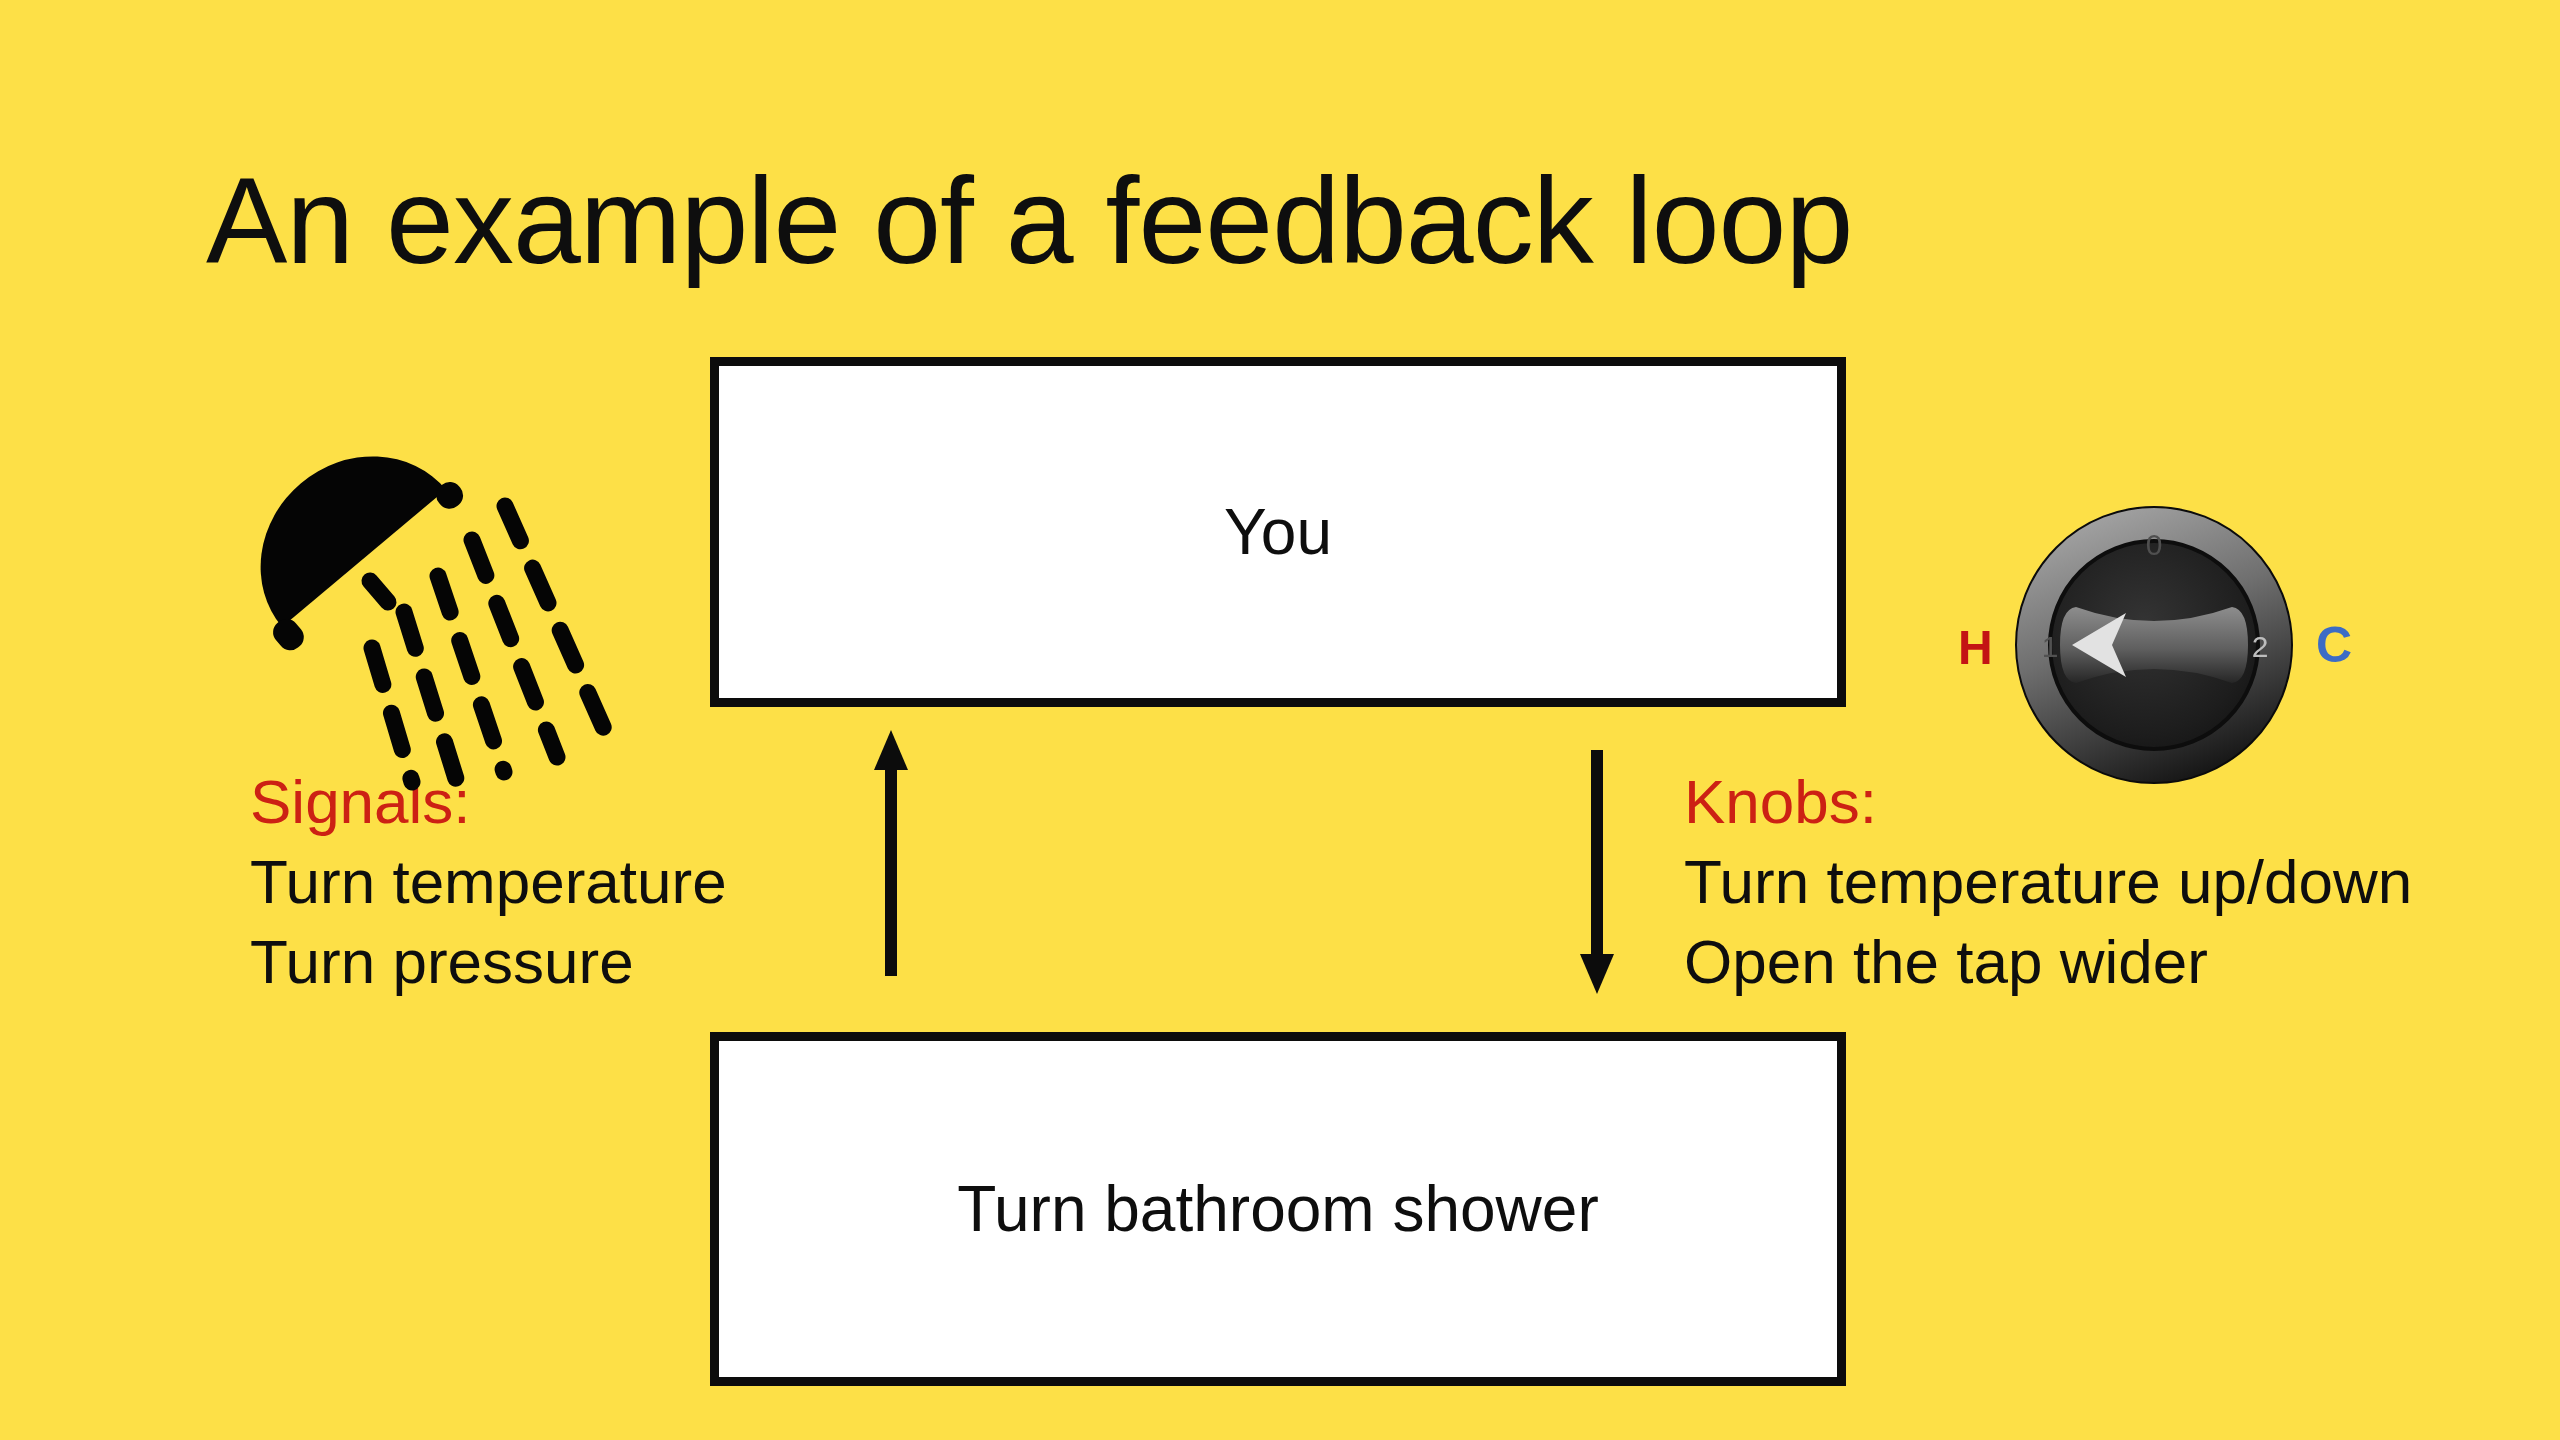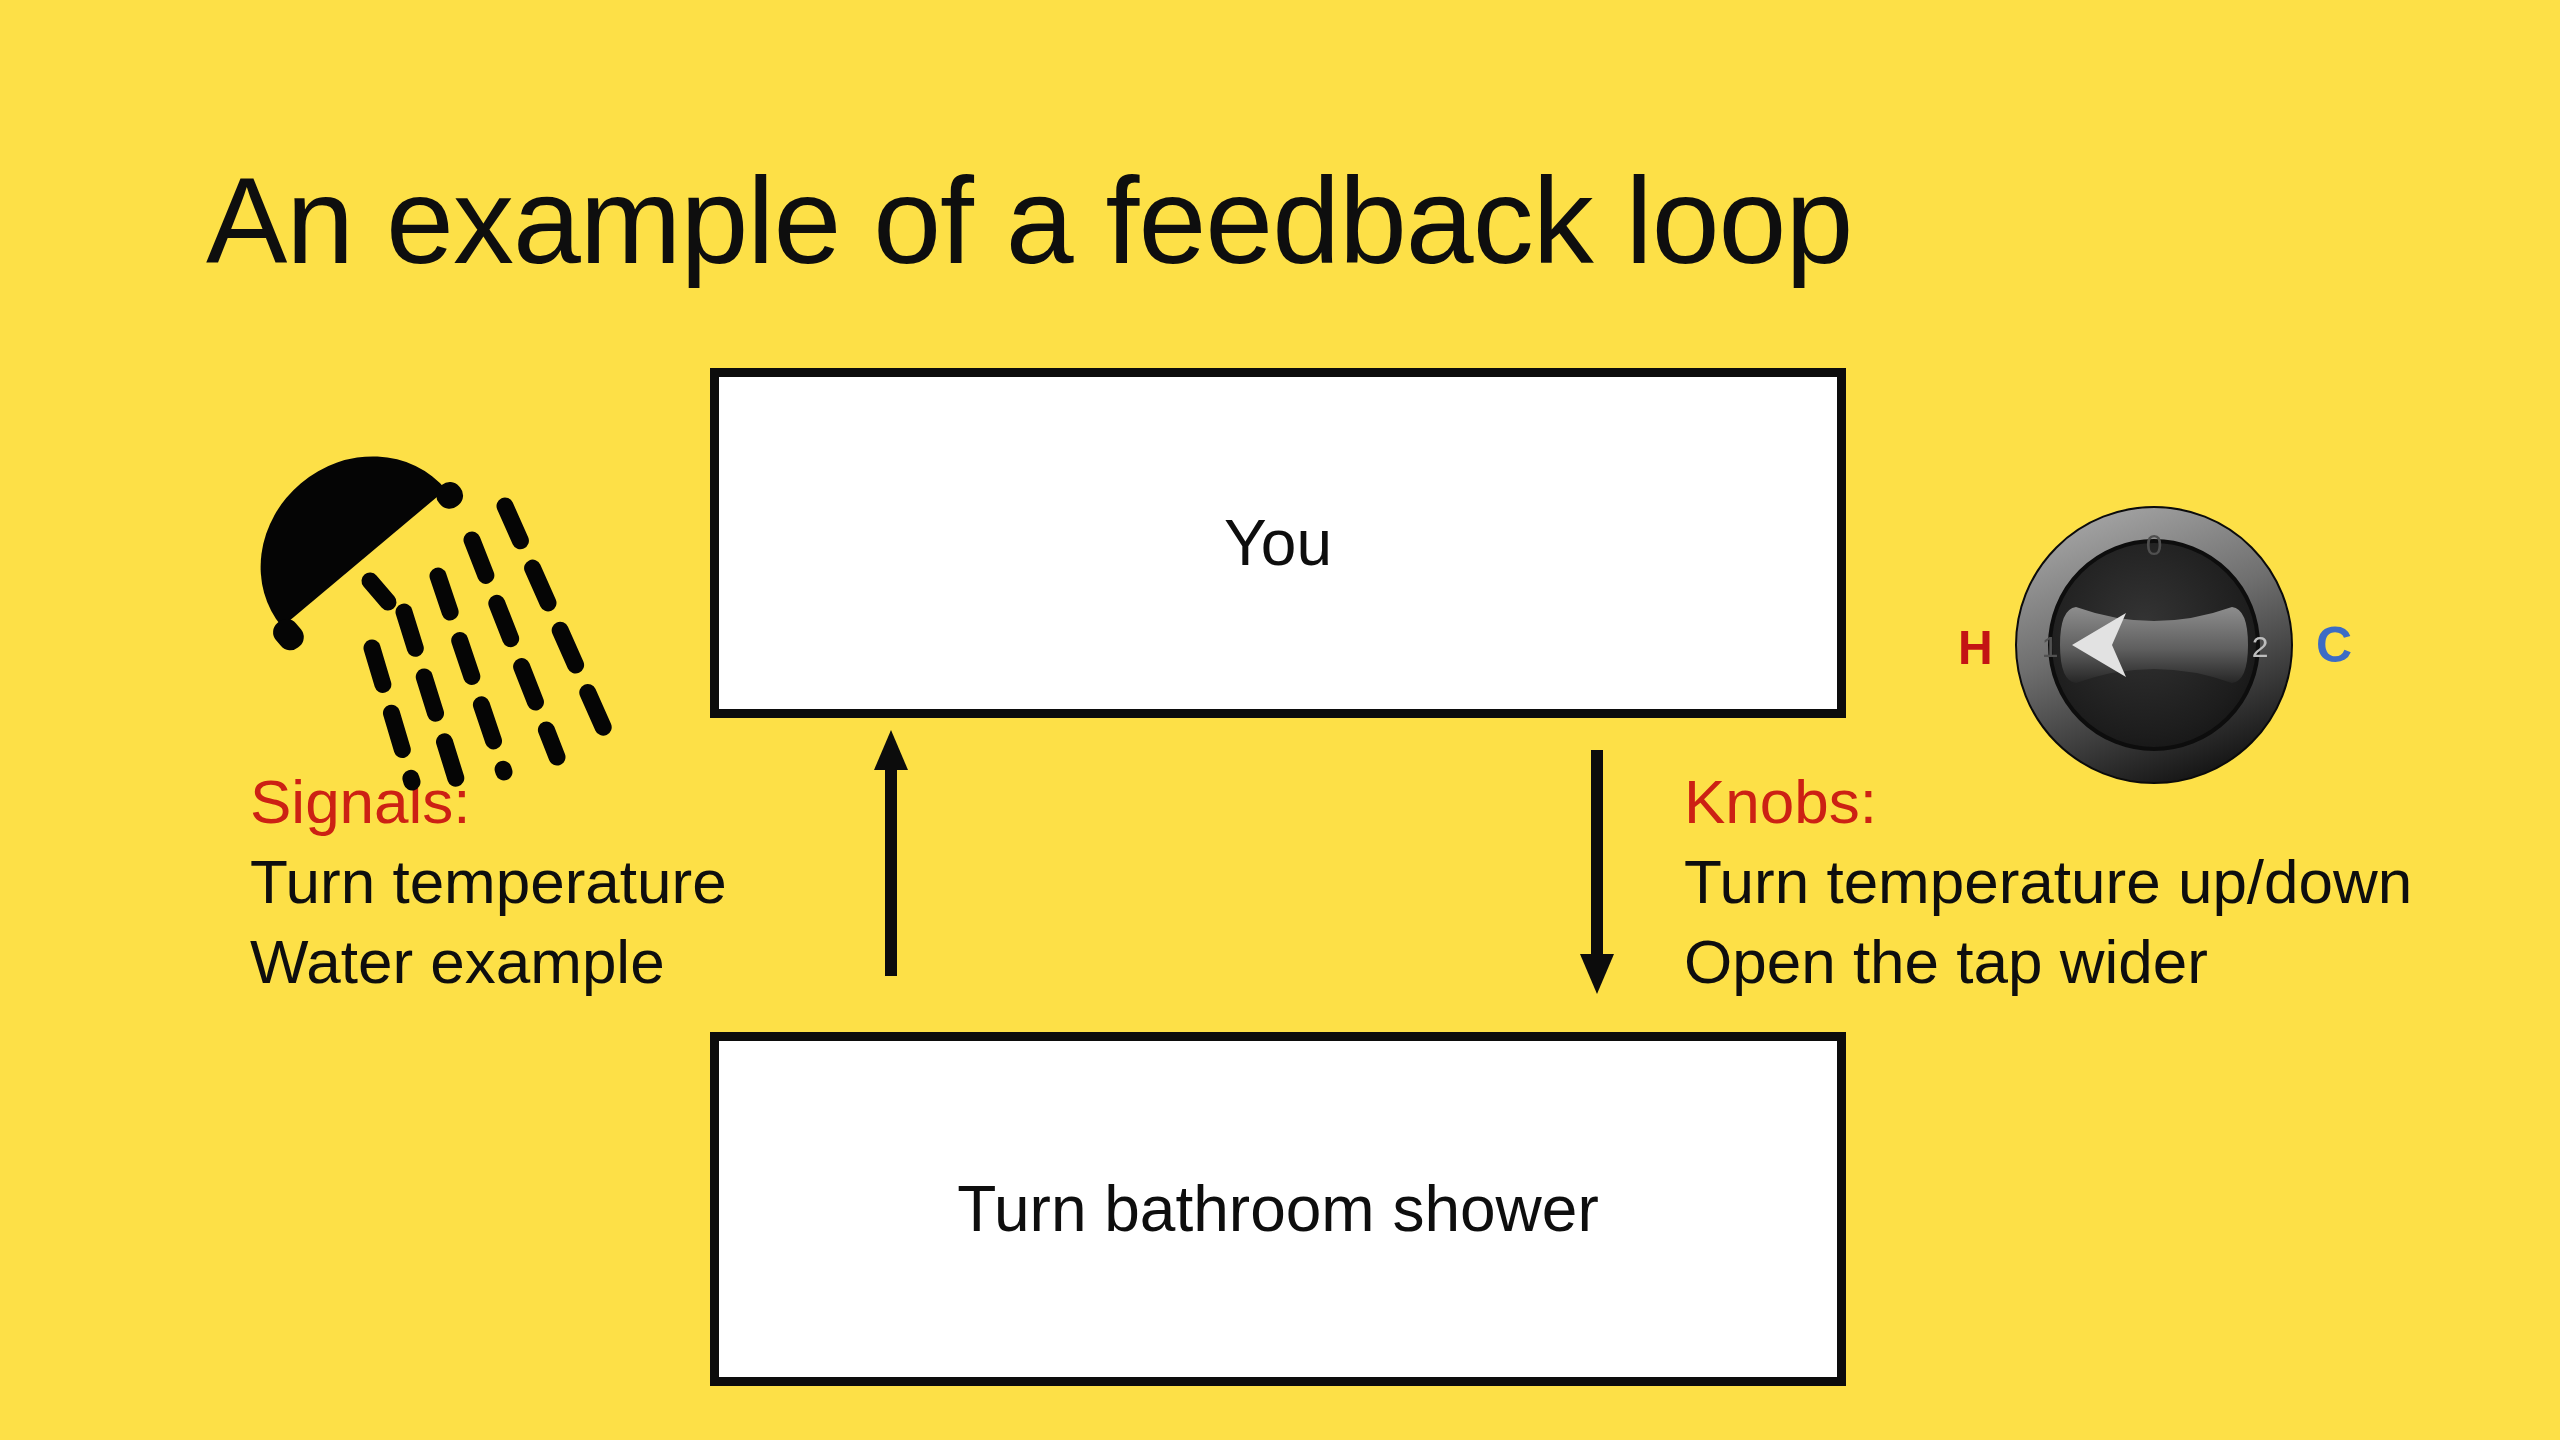--- a/index.html
+++ b/index.html
@@ -34,21 +34,21 @@
     background: #ffffff;
     display: flex;
     align-items: center;
     justify-content: center;
   }
   .flow-box .box-label {
     font-size: 64px;
     color: #0e0e0e;
     white-space: nowrap;
   }
-  .box-you   { left: 710px;  top: 368px;  width: 1136px; height: 350px; }
+  .box-you   { left: 710px;  top: 357px;  width: 1136px; height: 350px; }
   .box-shower{ left: 710px;  top: 1032px; width: 1136px; height: 354px; }
 
   .note-block {
     font-size: 62px;
     line-height: 80px;
     white-space: nowrap;
   }
   .note-heading { color: #cc2114; }
   .note-line    { color: #0e0e0e; }
   .signals-block {
@@ -98,21 +98,21 @@
   </svg>
 
   <svg class="abs" style="left:1565px; top:748px;" width="64" height="250" viewBox="0 0 64 250">
     <line x1="32" y1="2" x2="32" y2="208" stroke="#0c0c0c" stroke-width="12"></line>
     <polygon points="32,246 15,206 49,206" fill="#0c0c0c"></polygon>
   </svg>
 
   <div class="abs note-block signals-block">
     <div class="note-heading">Signals:</div>
     <div class="note-line">Turn temperature</div>
-    <div class="note-line">Water example</div>
+    <div class="note-line">Turn pressure</div>
   </div>
 
   <div class="abs note-block knobs-block">
     <div class="note-heading">Knobs:</div>
     <div class="note-line">Turn temperature up/down</div>
     <div class="note-line">Open the tap wider</div>
   </div>
 
   <svg class="abs" style="left:252px; top:444px;" width="390" height="360" viewBox="0 0 390 360">
     <g fill="#050505">

